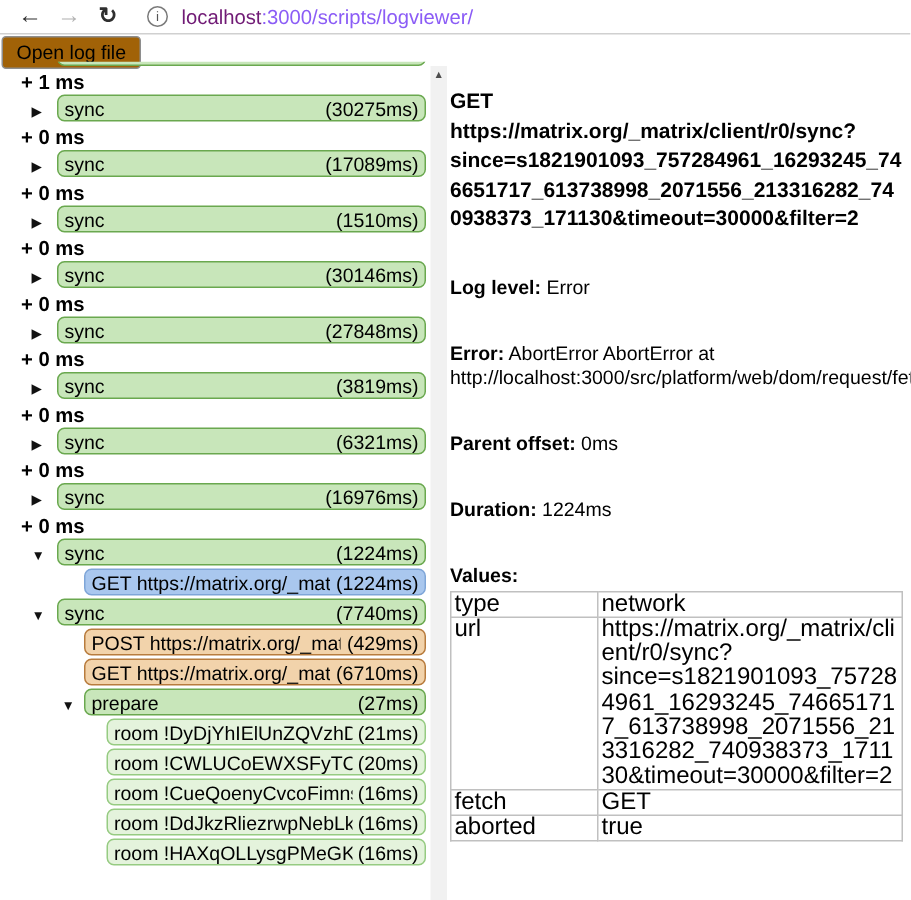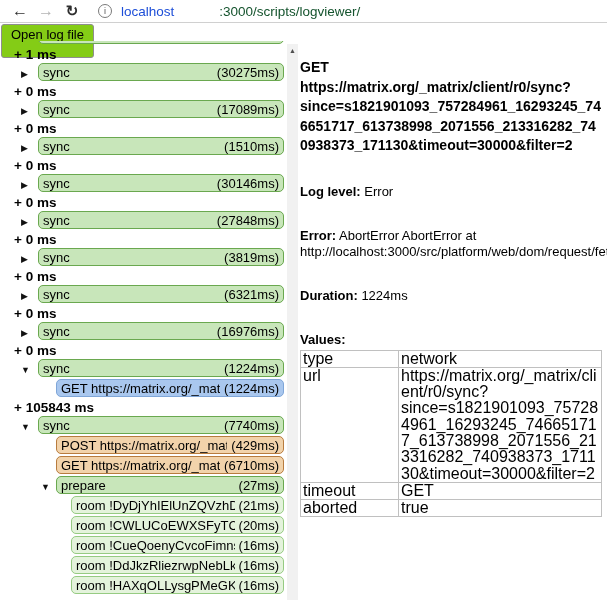--- a/index.html
+++ b/index.html
@@ -11,25 +11,25 @@
   .chrome{position:absolute;top:0;left:0;width:607px;height:22px;background:#fff;
     border-bottom:1px solid #d0d0d0;display:flex;align-items:center;}
   .nav{display:inline-block;text-align:center;line-height:20px;cursor:default;}
   .back{margin-left:10px;font-size:16px;color:#2f2f2f;width:20px;}
   .fwd{margin-left:6px;font-size:16px;color:#b3b3b3;width:20px;}
   .reload{margin-left:6px;font-size:15px;color:#2f2f2f;width:20px;font-weight:bold;}
   .info-circle{margin-left:16px;width:12px;height:12px;border:1px solid #7a7a7a;border-radius:50%;
     display:flex;align-items:center;justify-content:center;flex:0 0 auto;}
   .info-i{font-size:9px;color:#555;line-height:10px;}
   .url{margin-left:9px;font-size:13.5px;white-space:nowrap;}
-  .url b{color:#1d4ed8;font-weight:normal;}
-  .url .url-rest{color:#14532d;padding-left:45px;}
+  .url b{color:#701a75;font-weight:normal;}
+  .url .url-rest{color:#8b5cf6;}
   
   .open-btn{position:absolute;top:24px;left:1px;font-family:inherit;font-size:13px;
-    padding:2px 9px 15px;background:#84cc16;border:1px solid #8e8e8e;border-radius:3px;color:#000;}
+    padding:2px 9px 3px;background:#a16207;border:1px solid #8e8e8e;border-radius:3px;color:#000;}
   
   .tree{position:absolute;left:0;top:41px;width:285px;height:555px;overflow:hidden;font-size:13px;}
   .t-gap{font-weight:bold;font-size:13.5px;height:17px;line-height:17px;padding-left:14px;}
   .t-row{position:relative;height:18px;box-sizing:border-box;border:1px solid;border-radius:5px;
     margin-bottom:2px;display:flex;justify-content:space-between;align-items:center;
     padding:0 4px;line-height:15px;}
   .i0{margin-left:38px;width:246px;}
   .i1{margin-left:56px;width:228px;}
   .i2{margin-left:71px;width:213px;}
   .st-green{background:#c8e6ba;border-color:#6aa84f;}
@@ -130,21 +130,20 @@
     <div class="t-gap">+ 0 ms</div>
     <div class="t-row i0 st-green">
       <span class="arrow">▼</span>
       <span class="nm">sync</span>
       <span class="du">(1224ms)</span>
     </div>
     <div class="t-row i1 st-selected">
       <span class="nm">GET https://matrix.org/_matri…</span>
       <span class="du">(1224ms)</span>
     </div>
-    <div class="t-gap">+ 105843 ms</div>
     <div class="t-row i0 st-green">
       <span class="arrow">▼</span>
       <span class="nm">sync</span>
       <span class="du">(7740ms)</span>
     </div>
     <div class="t-row i1 st-error">
       <span class="nm">POST https://matrix.org/_matri…</span>
       <span class="du">(429ms)</span>
     </div>
     <div class="t-row i1 st-error">
@@ -180,35 +179,36 @@
 
 <div class="sbar">
   <span class="sarrow">▲</span>
 </div>
 
 <div class="details">
   <div class="dtitle"><span>GET</span> <span>https://matrix.org/_matrix/client/r0/sync?since=s1821901093_757284961_16293245_746651717_613738998_2071556_213316282_740938373_171130&amp;timeout=30000&amp;filter=2</span></div>
   <div id="fields">
       <div class="f"><b>Log level:</b> Error</div>
       <div class="f"><b>Error:</b> AbortError AbortError at <span class="erru">http://localhost:3000/src/platform/web/dom/request/fetch</span></div>
+      <div class="f"><b>Parent offset:</b> 0ms</div>
       <div class="f"><b>Duration:</b> 1224ms</div>
       <div class="f"><b>Values:</b></div>
     </div>
   <table class="vtable" id="vtable">
       <tbody>
         <tr>
           <td class="key">type</td>
           <td>network</td>
         </tr>
         <tr>
           <td class="key">url</td>
           <td>https://matrix.org/_matrix/client/r0/sync?since=s1821901093_757284961_16293245_746651717_613738998_2071556_213316282_740938373_171130&amp;timeout=30000&amp;filter=2</td>
         </tr>
         <tr>
-          <td class="key">timeout</td>
+          <td class="key">fetch</td>
           <td>GET</td>
         </tr>
         <tr>
           <td class="key">aborted</td>
           <td>true</td>
         </tr>
       </tbody>
     </table>
 </div>
 

